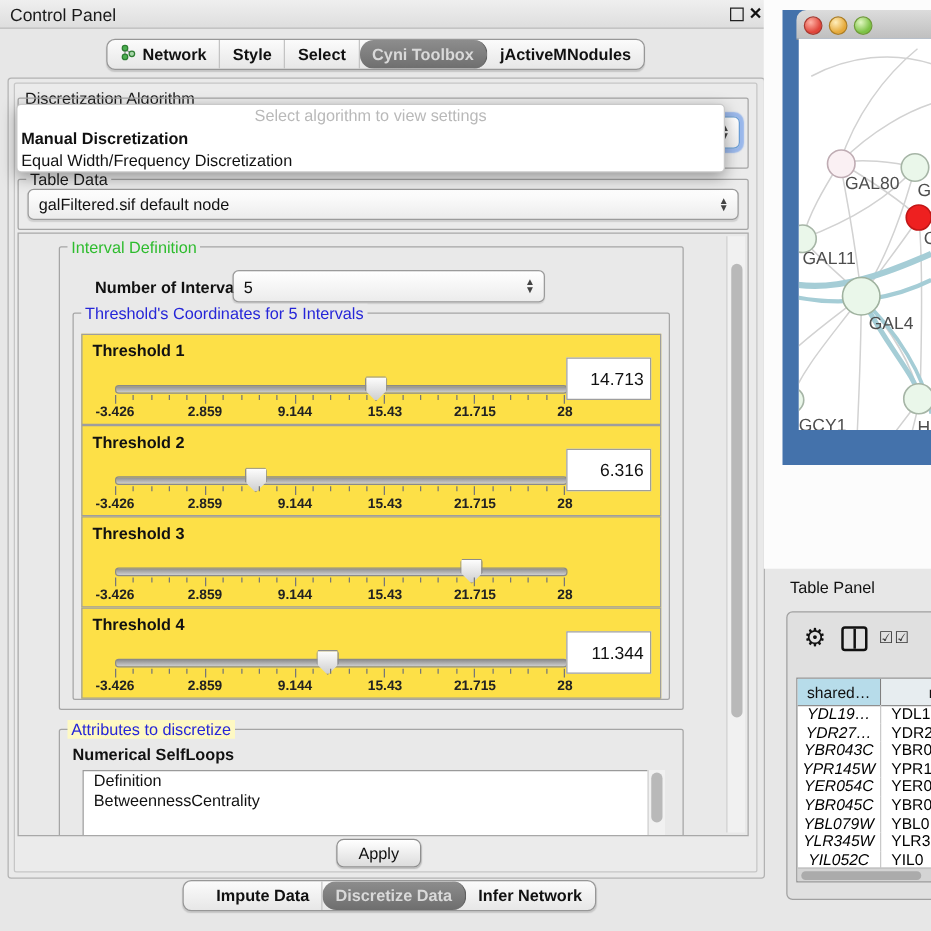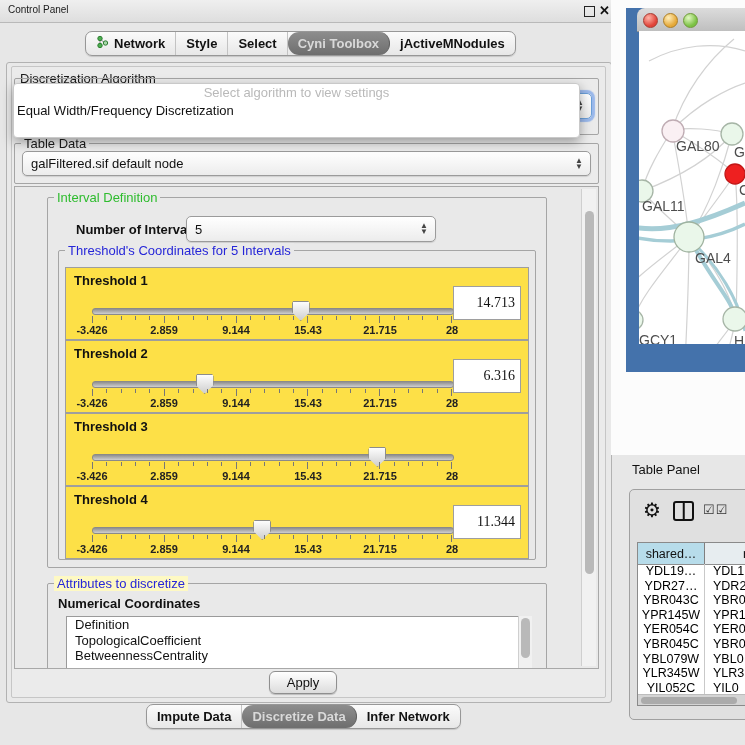--- a/index.html
+++ b/index.html
@@ -3,21 +3,21 @@
 <meta charset="utf-8">
 <style>
   html,body{margin:0;padding:0;background:#e7e7e7;}
   #root{position:relative;width:745px;height:745px;overflow:hidden;
         font-family:"Liberation Sans",sans-serif;background:#e7e7e7;color:#111;}
   .abs{position:absolute;}
 
   
   .titlebar{left:0;top:0;width:620px;height:22px;background:linear-gradient(#efefef,#dedede);
             border-bottom:1px solid #b9b9b9;}
-  .titlebar .t{position:absolute;left:8px;top:4px;font-size:10px;color:#1a1a1a;text-align:right;}
+  .titlebar .t{position:absolute;left:8px;top:4px;font-size:14px;color:#1a1a1a;text-align:right;}
   .float-ico{position:absolute;left:584px;top:6px;width:9px;height:9px;border:1.5px solid #222;}
   .close-ico{position:absolute;left:599px;top:3px;font-size:13px;font-weight:bold;color:#111;}
 
   
   .segbar{display:flex;height:23px;border:1px solid #979797;border-radius:7px;overflow:hidden;
           background:linear-gradient(#fbfbfb,#e7e7e7);box-shadow:0 1px 1px rgba(0,0,0,.15);}
   .seg{display:flex;align-items:center;justify-content:center;font-size:13px;font-weight:bold;
        color:#111;border-right:1px solid #c3c3c3;padding:0 10px;white-space:nowrap;}
   .seg:last-child{border-right:none;}
   .seg.sel{background:linear-gradient(#8d8d8d,#6e6e6e);color:#d9d9d9;border-right:1px solid #5f5f5f;border-radius:11px;}
@@ -44,21 +44,21 @@
          background:linear-gradient(#8f8f8f,#cfcfcf);border:1px solid #8a8a8a;}
   .thumb{position:absolute;top:33px;width:16px;height:18px;
          background:linear-gradient(#fdfdfd,#cfcfcf);border:1px solid #8c8c8c;
          clip-path:polygon(8% 0,92% 0,100% 12%,100% 55%,50% 100%,0 55%,0 12%);}
   .ticks{position:absolute;left:0;top:48px;width:360px;display:flex;justify-content:space-between;}
   .tick{width:1px;background:#777;height:4px;}
   .tick.major{height:7px;}
   .scale{position:absolute;left:0;top:56px;width:360px;height:12px;}
   .scale span{position:absolute;transform:translateX(-50%);font-size:11px;font-weight:bold;color:#222;white-space:nowrap;}
   .th-value{position:absolute;right:7px;top:18px;width:56px;height:32px;border:1px solid #9e9e9e;background:#fff;
-            font-family:Liberation Serif, serif;font-size:14px;text-align:right;padding:0 5px;color:#111;}
+            font-family:Liberation Sans, sans-serif;font-size:14px;text-align:right;padding:0 5px;color:#111;}
 
   
   .popup{left:13px;top:83px;width:565px;height:53px;background:#fff;border:1px solid #c9c9c9;
          border-radius:4px;box-shadow:0 4px 12px rgba(0,0,0,.35);z-index:30;overflow:hidden;}
   .pop-item{height:16px;font-size:13px;padding:1px 3px;color:#111;white-space:nowrap;}
   .pop-item.hint{color:#b9b9b9;text-align:center;}
   .pop-item.bold{font-weight:bold;}
 
   
   .listbox{background:#fff;border:1px solid #9a9a9a;overflow:hidden;}
@@ -88,21 +88,21 @@
   .col-ico i{position:absolute;left:50%;top:0;bottom:0;width:2.5px;background:#111;transform:translateX(-50%);}
   .checks{left:703px;top:502px;font-size:13px;color:#333;letter-spacing:1px;}
 
   .dtable{left:637px;top:542px;width:120px;height:162px;background:#fff;border:1px solid #8a8a8a;overflow:hidden;}
   .thead{position:absolute;left:0;top:0;height:21px;width:200px;display:flex;border-bottom:1px solid #8f8f8f;}
   .thcell{font-size:12.5px;display:flex;align-items:center;justify-content:center;border-right:1px solid #7f7f7f;}
   .thcell.c1{width:66px;background:#b7dcea;}
   .thcell.c2{width:90px;background:#e7edf0;}
   .trows{position:absolute;left:0;top:21px;width:200px;}
   .trow{display:flex;height:14.6px;font-size:12.5px;color:#000;}
-  .trow .c1{width:66px;text-align:center;border-right:1px solid #c9c9c9;}
+  .trow .c1{width:66px;text-align:center;border-right:1px solid #c9c9c9;font-style:italic;}
   .trow .c2{width:90px;padding-left:8px;}
   .hsb{position:absolute;left:0;bottom:0;height:10px;width:120px;background:#d4d4d4;border-top:1px solid #bdbdbd;}
   .hsb i{position:absolute;left:3px;top:1.5px;width:96px;height:7px;border-radius:4px;background:#ababab;}
 
   svg text{font-family:"Liberation Sans",sans-serif;}
 </style>
 </head>
 <body>
 
 <div id="root">
@@ -145,20 +145,21 @@
   <div class="abs group" style="left:14px;top:78px;width:583px;height:55px;z-index:1;"></div>
   <div class="abs combo focused" style="left:22px;top:93px;width:552px;height:24px;z-index:2;">
     <span class="stepper">
         <i>▲</i>
         <i>▼</i>
       </span>
   </div>
 
   <div class="abs popup" id="algo-popup">
       <div class="pop-item hint">Select algorithm to view settings</div>
+      <div class="pop-item bold">Manual Discretization</div>
       <div class="pop-item">Equal Width/Frequency Discretization</div>
     </div>
 
   <div class="abs group" style="left:14px;top:143px;width:583px;height:39px;">
     <span class="legend dark">Table Data</span>
   </div>
   <div class="abs combo" style="left:22px;top:151px;width:551px;height:23px;">
     <span>galFiltered.sif default node</span>
     <span class="stepper">
         <i>▲</i>
@@ -357,39 +358,38 @@
                 </div>
               </div>
               <input class="th-value" readonly="" value="11.344" style="">
             </div>
           </div>
       </div>
     </div>
 
     <div class="group" style="position:absolute;left:32px;top:396px;width:498px;height:110px;">
       <span class="legend blue" style="background:#fef9c3;">Attributes to discretize</span>
-      <div style="position:absolute;left:10px;top:12px;font-size:13px;font-weight:bold;color:#111;">Numerical Coordinates</div>
+      <div style="position:absolute;left:10px;top:12px;font-size:13px;font-weight:bold;color:#111;">Numerical SelfLoops</div>
       <div class="listbox" style="position:absolute;left:18px;top:32px;width:452px;height:70px;" id="attr-list">
           <div class="list-item">Definition</div>
-          <div class="list-item">TopologicalCoefficient</div>
           <div class="list-item">BetweennessCentrality</div>
         </div>
       <div class="vsb-track" style="left:470px;top:32px;width:13px;height:70px;">
         <i class="vsb-thumb" style="top:2px;height:40px;"></i>
       </div>
     </div>
 
     <div class="vsb-track" style="right:2px;top:2px;width:14px;height:477px;">
       <i class="vsb-thumb" style="left:2.5px;top:22px;height:363px;"></i>
     </div>
   </div>
 
   <div class="abs apply-btn">Apply</div>
 
-  <div class="abs segbar" style="left:146px;top:704px;" id="bottom-tabs">
+  <div class="abs segbar" style="left:146px;top:704px;padding-left:16px;" id="bottom-tabs">
       <div class="seg">
         <span>Impute Data</span>
       </div>
       <div class="seg sel">
         <span>Discretize Data</span>
       </div>
       <div class="seg">
         <span>Infer Network</span>
       </div>
     </div>

